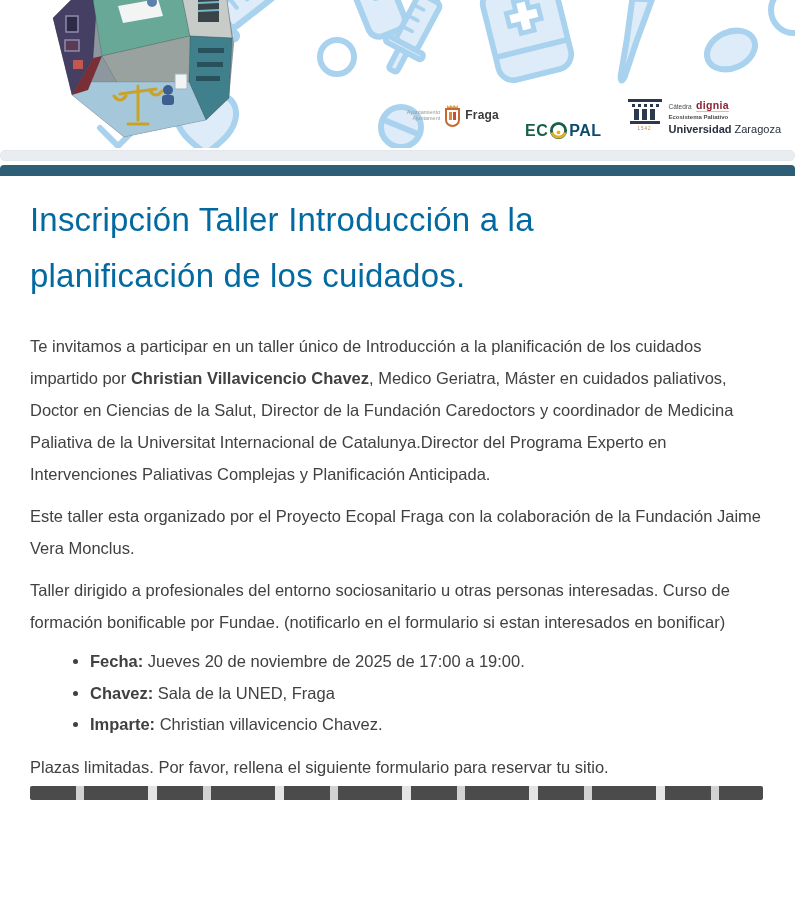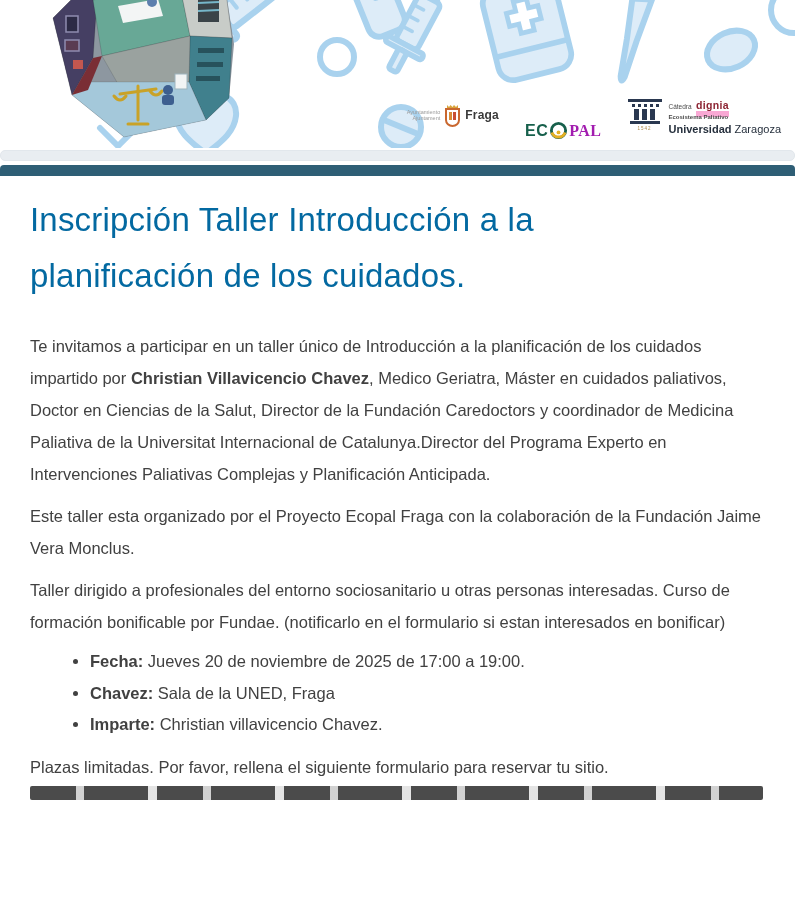--- a/index.html
+++ b/index.html
@@ -16,30 +16,30 @@
   .logos { position:absolute; right:14px; bottom:8px; z-index:4;
     display:flex; align-items:center; gap:26px; }
 
   .logo-fraga { display:flex; align-items:center; gap:4px; }
   .fraga-org { display:flex; flex-direction:column; align-items:flex-end;
     font-size:5.5px; color:#9a9a9a; line-height:6.5px; }
   .fraga-name { font-size:12px; font-weight:700; color:#3a3a3a; letter-spacing:.2px; }
 
   .logo-ecopal { display:flex; align-items:center; font-weight:800; font-size:16px; letter-spacing:.5px;margin-top:31px; }
   .eco-green { color:#17604c; }
-  .eco-yellow { color:#a21caf;font-family:Liberation Serif, serif; }
+  .eco-yellow { color:#0c4a6e; }
   .eco-o { margin:0 1px; }
 
   .logo-unizar { display:flex; align-items:center; gap:7px; }
   .uz-building { display:flex; flex-direction:column; align-items:center; }
   .uz-year { font-size:4.5px; color:#b08948; letter-spacing:1px; margin-top:1px; }
   .uz-text { display:flex; flex-direction:column; line-height:1.15; }
   .uz-catedra { font-size:6.5px; color:#4a4a4a; }
   .uz-dignia { font-size:10.5px; font-weight:700; color:#8c2332;
-    border-bottom:6px solid #f9a8d4; padding-bottom:0; letter-spacing:.3px; }
+    border-bottom:1px solid #f9a8d4; padding-bottom:0; letter-spacing:.3px; }
   .uz-eco { font-size:6px; font-weight:700; color:#4a4a4a; margin-top:1px; }
   .uz-univ { font-size:11px; color:#26303d; margin-top:2px; }
   .uz-univ b { font-weight:700; }
 
   
   .strip { width:795px; height:11px; margin-top:2px; background:#e9edf1;
     border-radius:5px; border:1px solid #e2e7ec; }
   .teal-bar { width:795px; height:11px; margin-top:4px; background:#2e5e75;
     border-radius:4px 4px 0 0; }
 

